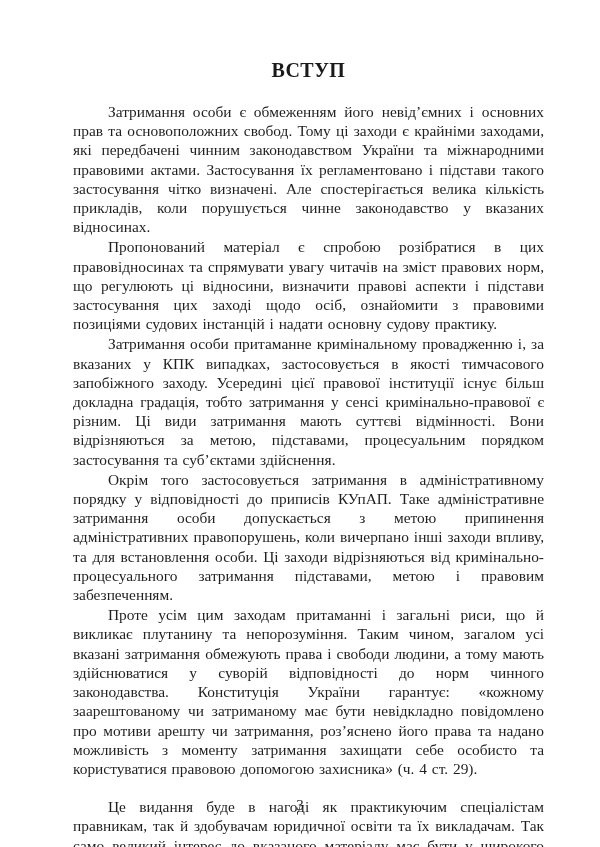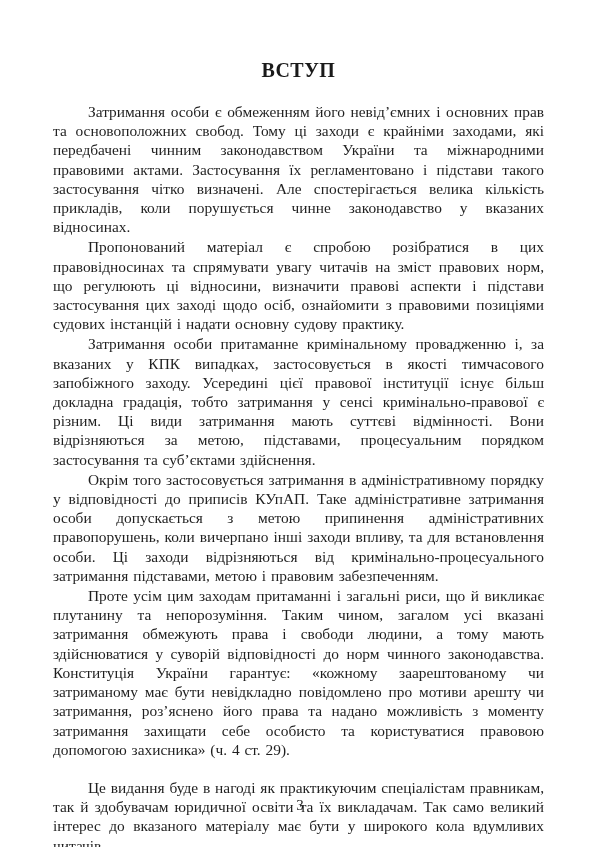--- a/index.html
+++ b/index.html
@@ -6,21 +6,21 @@
     margin: 0;
     padding: 0;
     background: #ffffff;
   }
   .page {
     position: relative;
     width: 600px;
     height: 847px;
     background: #ffffff;
     box-sizing: border-box;
-    padding: 58px 55px 0 52px;
+    padding: 58px 55px 0 72px;
     font-family: "Liberation Serif", "DejaVu Serif", serif;
     color: #1f1f1f;
     overflow: hidden;
   }
   .doc-title {
     font-size: 20px;
     line-height: 24px;
     font-weight: bold;
     text-align: center;
     letter-spacing: 0.5px;

